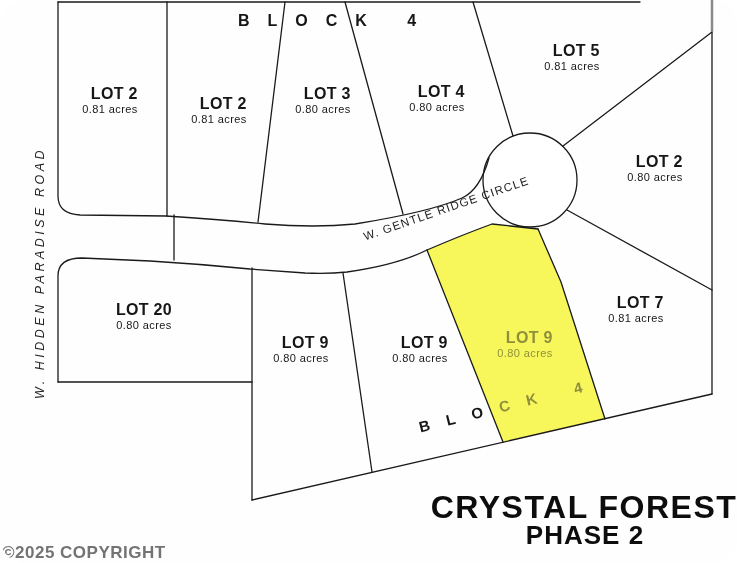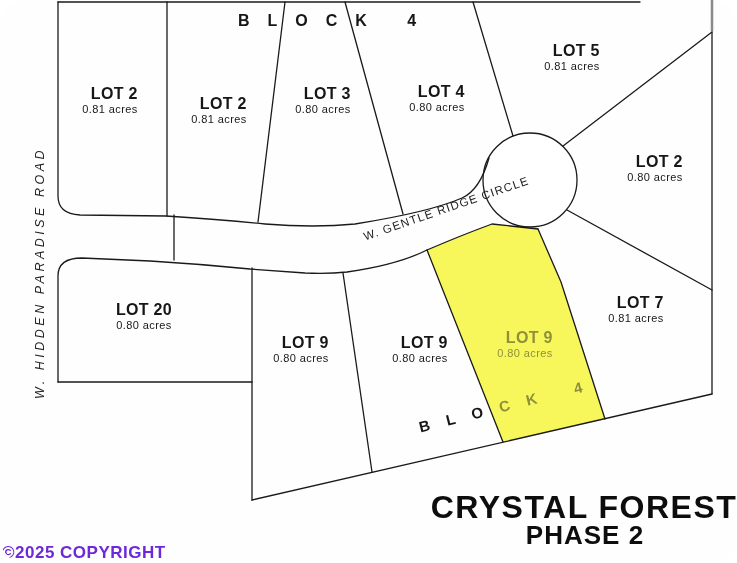--- a/index.html
+++ b/index.html
@@ -18,21 +18,21 @@
     transform:rotate(-14deg);transform-origin:0 0;}
   .block-bottom .yl{color:#8F8F3C;}
   .road-circle{left:362px;top:231px;font-size:11.5px;font-weight:500;letter-spacing:1.2px;
     transform:rotate(-19deg);transform-origin:0 0;color:#222;}
   .road-vert{left:33px;top:399px;font-size:12.5px;font-style:italic;font-weight:500;
     letter-spacing:3.5px;transform:rotate(-90deg);transform-origin:0 0;color:#222;}
   .title-main{left:584px;top:489px;transform:translateX(-50%);
     font-size:32px;font-weight:600;letter-spacing:1.5px;color:#0d0d0d;}
   .title-sub{left:585px;top:520px;transform:translateX(-50%);
     font-size:26px;font-weight:600;letter-spacing:1px;color:#0d0d0d;}
-  .copyright{left:2px;top:543px;font-size:17px;font-weight:700;letter-spacing:.5px;color:#6d28d9;}
+  .copyright{left:2px;top:543px;font-size:17px;font-weight:700;letter-spacing:.5px;color:#737373;}
 </style>
 </head>
 <body>
 
 <div id="stage">
 
   <svg id="plat-svg" width="737" height="563" viewBox="0 0 737 563">
 
     <path d="M427,250 Q462,235 492,224 L538,229 L561,282 L605,419 L503,442 Z" stroke="none" fill="#F7F75C"></path>
 

